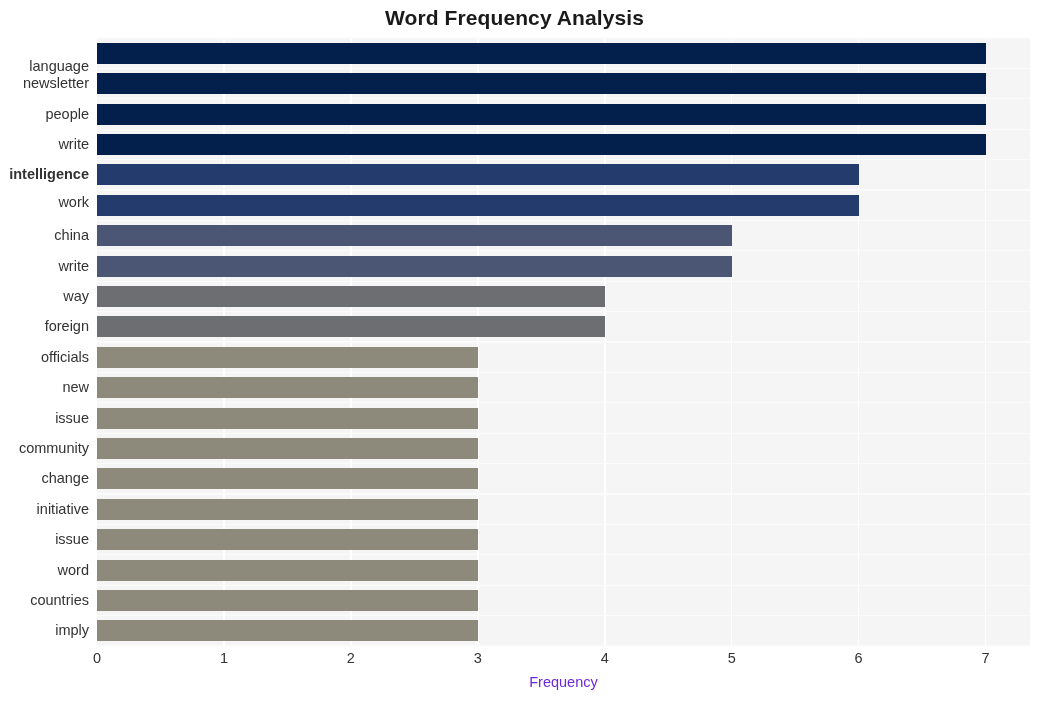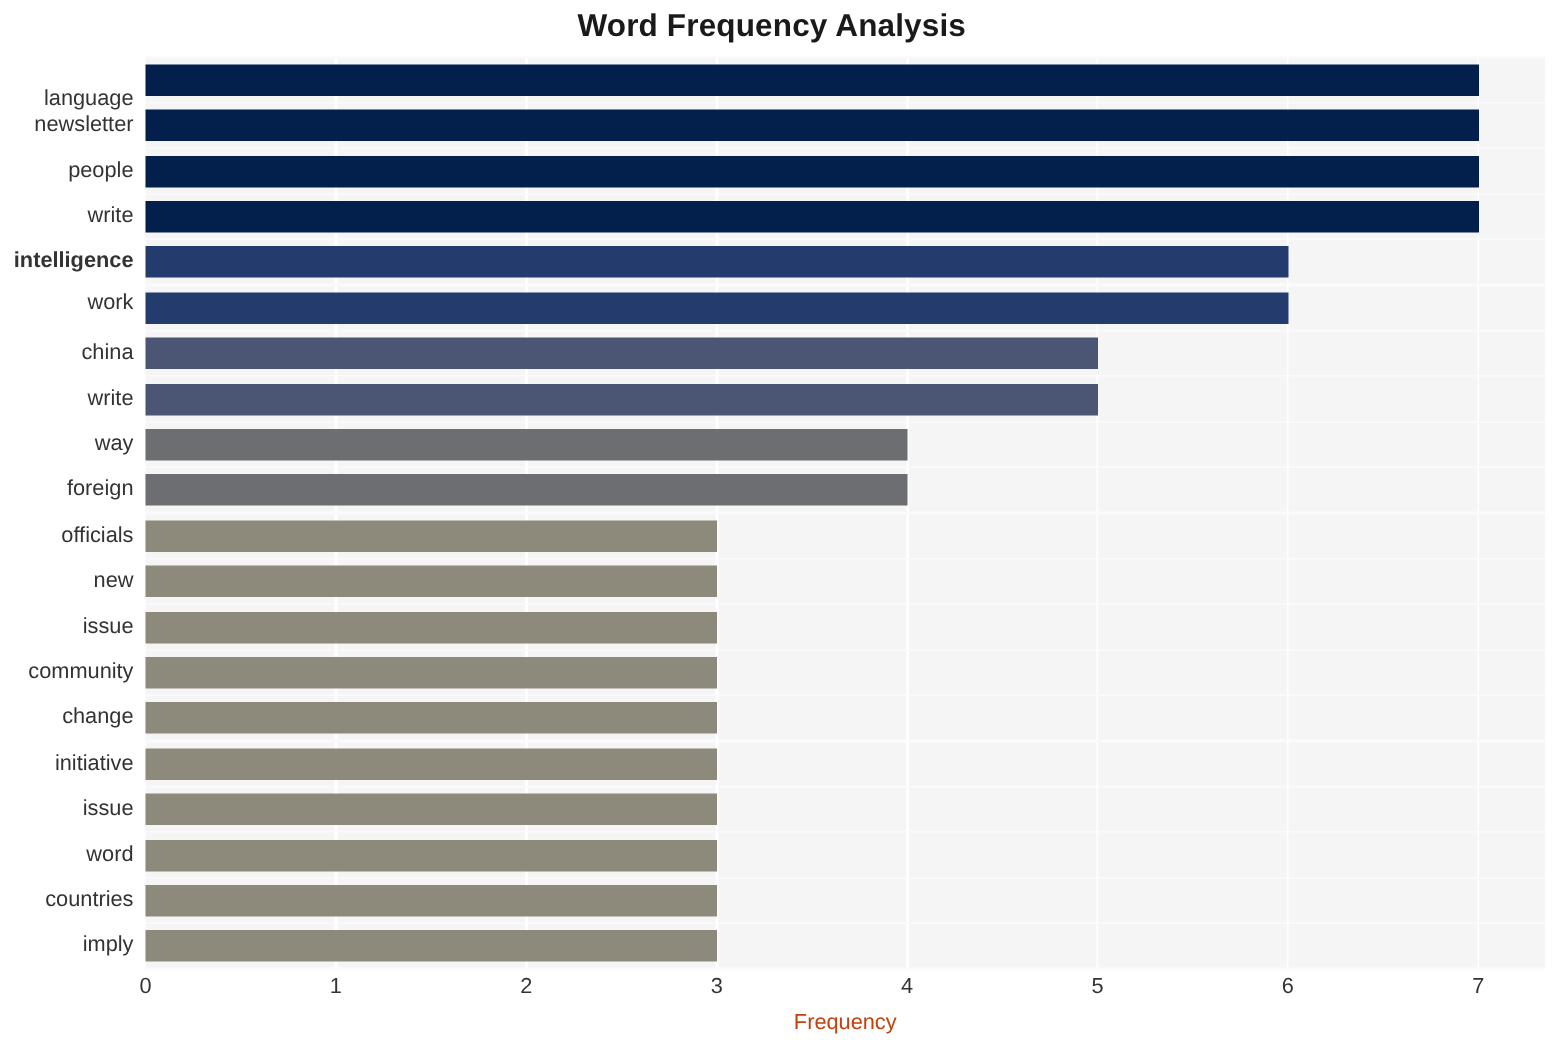--- a/index.html
+++ b/index.html
@@ -99,21 +99,21 @@
     font-size: 14.5px;
     color: #333333;
   }
   #xaxis-label {
     position: absolute;
     left: 97px;
     top: 674px;
     width: 933px;
     text-align: center;
     font-size: 14.5px;
-    color: #c2410c;
+    color: #6d28d9;
   }
 </style>
 </head>
 <body>
 
 <div id="figure">
 
   <div id="chart-title">Word Frequency Analysis</div>
 
   <div id="plot-area">

